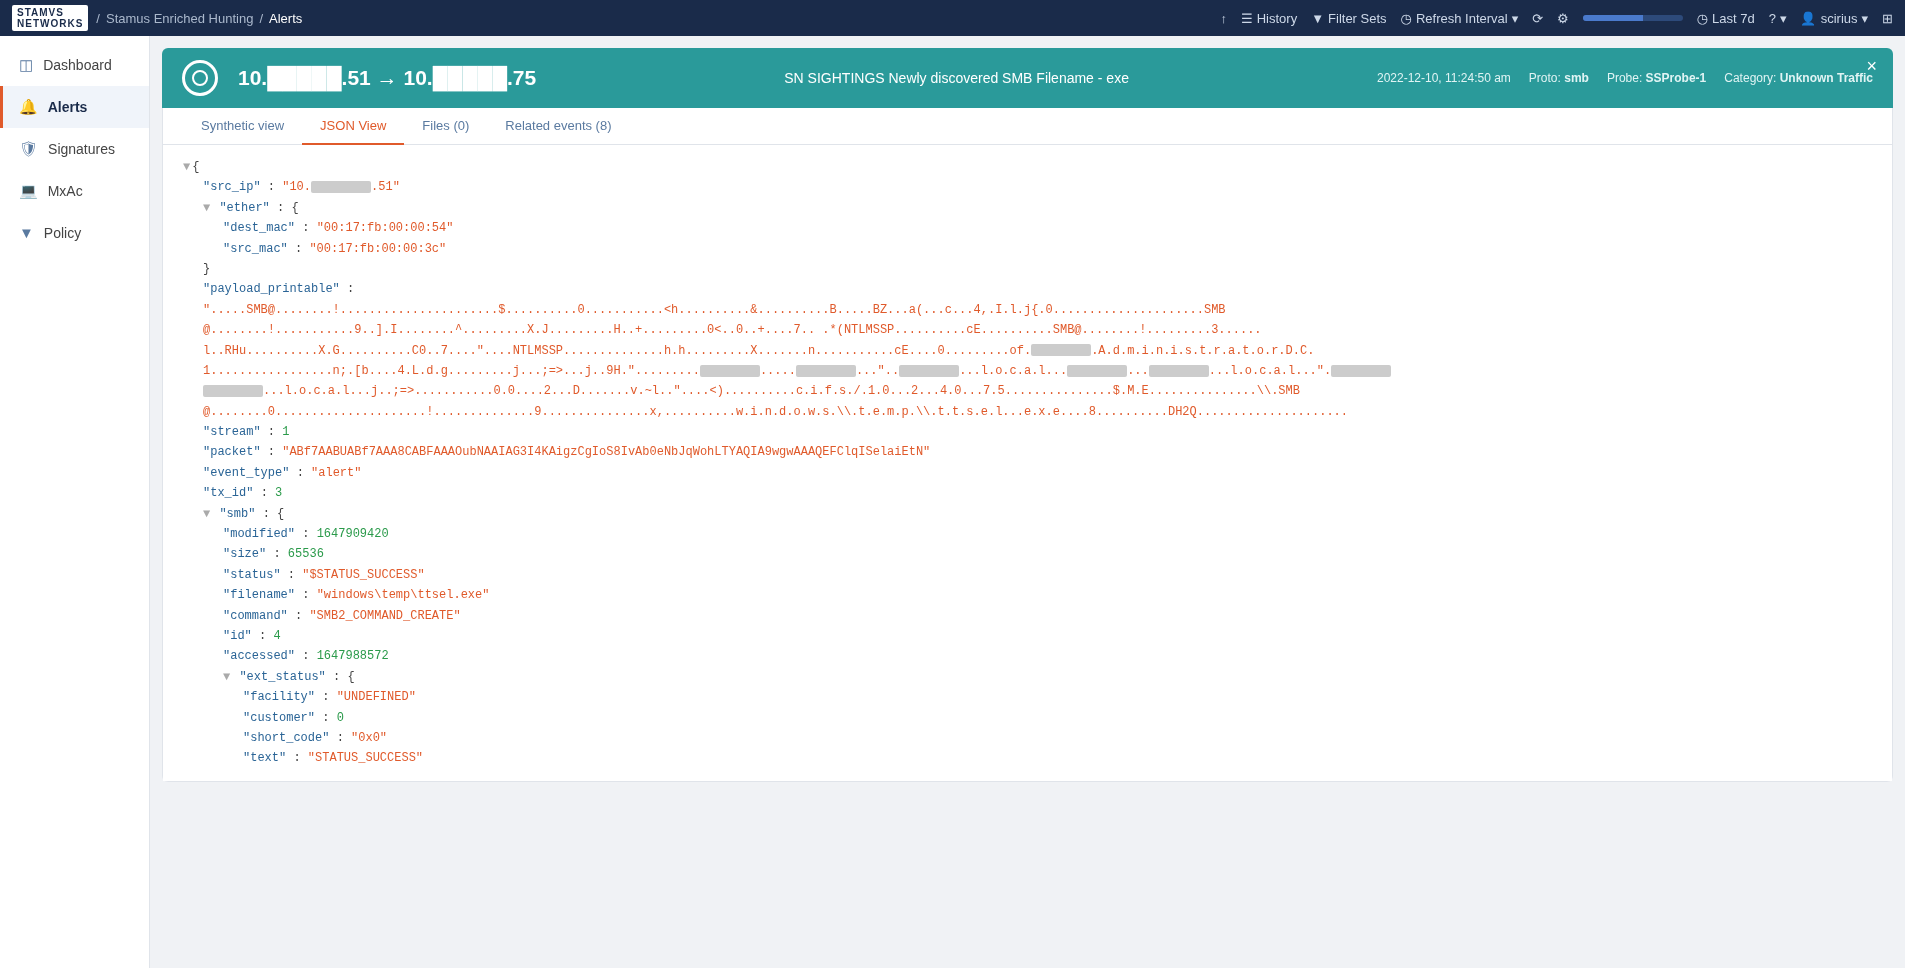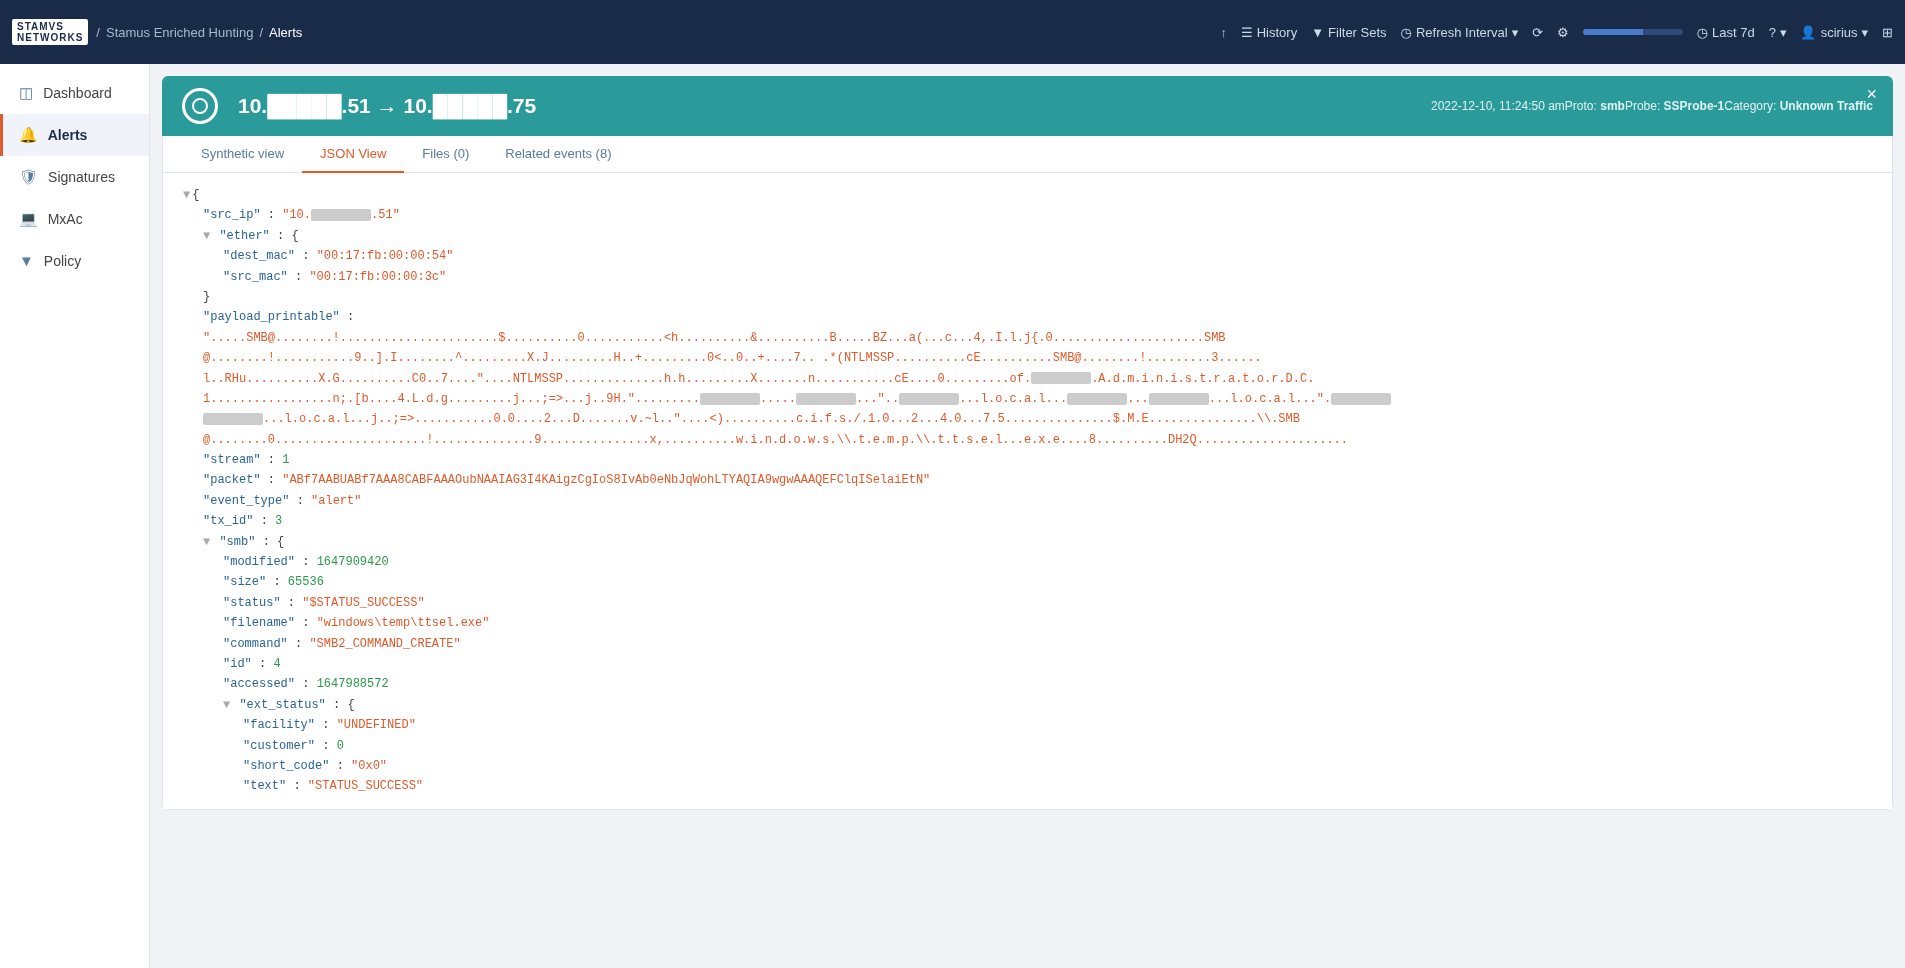--- a/index.html
+++ b/index.html
@@ -1,21 +1,21 @@
 <!DOCTYPE html>
 <html><head>
   <meta charset="utf-8">
   <style>
     * { box-sizing: border-box; margin: 0; padding: 0; }
     body { font-family: Arial, sans-serif; background: #f0f2f5; display: flex; flex-direction: column; height: 968px; overflow: hidden; }
 
     
     .topnav {
       background: #1a2b4a;
-      height: 64px;
+      height: 36px;
       display: flex;
       align-items: center;
       padding: 0 12px;
       gap: 8px;
       flex-shrink: 0;
     }
     .logo-area {
       display: flex;
       align-items: center;
       gap: 8px;
@@ -137,20 +137,21 @@
     }
     .alert-title {
       font-size: 14px;
       color: white;
       flex: 1;
       text-align: center;
     }
     .alert-meta {
       display: flex;
       align-items: center;
+      gap: 18px;
       font-size: 12px;
       color: #e0f4f4;
       margin-left: auto;
     }
     .alert-meta span { white-space: nowrap; }
     .close-btn {
       background: none;
       border: none;
       color: white;
       font-size: 18px;
@@ -305,20 +306,21 @@
     </div>
   </aside>
 
   <div class="content-area">
 
     <div class="alert-card">
       <div class="alert-circle-icon">
         <div class="alert-circle-inner"></div>
       </div>
       <div class="alert-ips">10.█████.51 → 10.█████.75</div>
+      <div class="alert-title">SN SIGHTINGS Newly discovered SMB Filename - exe</div>
       <div class="alert-meta">
         <span>2022-12-10, 11:24:50 am</span>
         <span>
           <span>Proto:</span>
           <strong>smb</strong>
         </span>
         <span>
           <span>Probe:</span>
           <strong>SSProbe-1</strong>
         </span>

